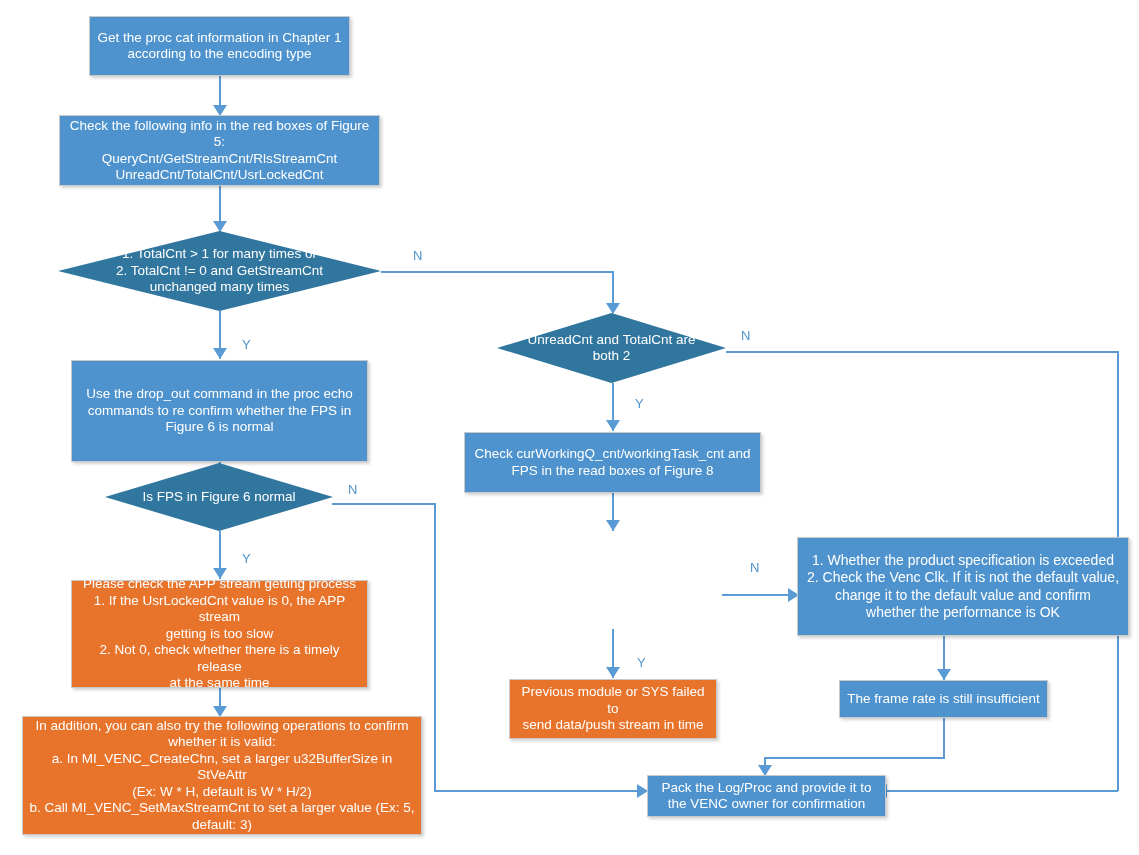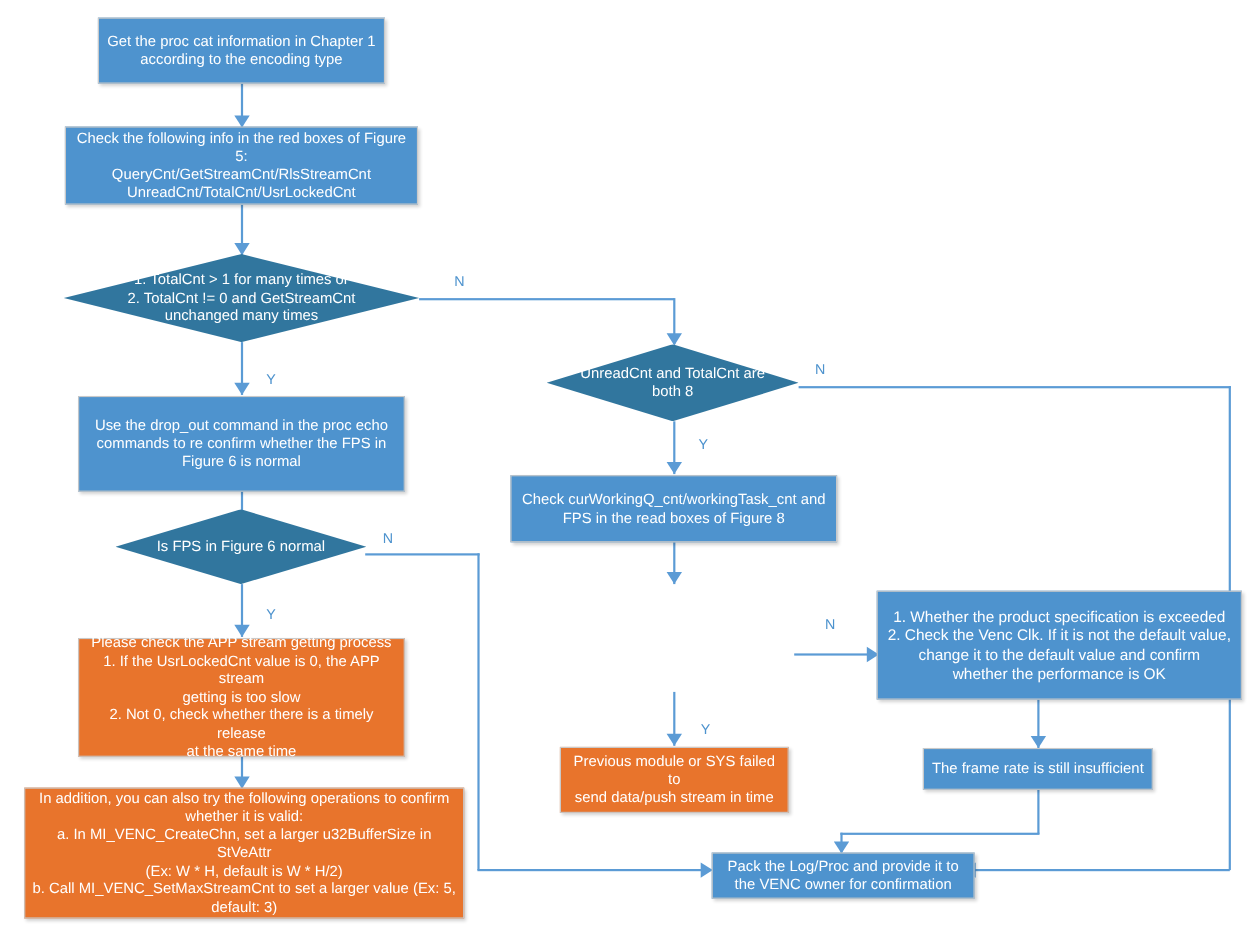--- a/index.html
+++ b/index.html
@@ -178,21 +178,21 @@
 UnreadCnt/TotalCnt/UsrLockedCnt</span>
   </div>
 
   <div class="node diamond" style="left:58px; top:231px; width:323px; height:80px; font-size:13.5px;align-items:center;">
     <div class="dshape"></div>
     <span class="txt">1. TotalCnt &gt; 1 for many times or
 2. TotalCnt != 0 and GetStreamCnt
 unchanged many times</span>
   </div>
 
-  <div class="node proc" style="left:71px; top:360px; width:297px; height:87px; font-size:13.5px;">
+  <div class="node proc" style="left:71px; top:360px; width:297px; height:102px; font-size:13.5px;">
     <span class="txt">Use the drop_out command in the proc echo
 commands to re confirm whether the FPS in
 Figure 6 is normal</span>
   </div>
 
   <div class="node diamond" style="left:105px; top:463px; width:228px; height:68px; font-size:13.5px;">
     <div class="dshape"></div>
     <span class="txt">Is FPS in Figure 6 normal</span>
   </div>
 
@@ -209,21 +209,21 @@
 whether it is valid:
 a. In MI_VENC_CreateChn, set a larger u32BufferSize in StVeAttr
 (Ex: W * H, default is W * H/2)
 b. Call MI_VENC_SetMaxStreamCnt to set a larger value (Ex: 5,
 default: 3)</span>
   </div>
 
   <div class="node diamond" style="left:497px; top:313px; width:229px; height:70px; font-size:13.5px;">
     <div class="dshape"></div>
     <span class="txt">UnreadCnt and TotalCnt are
-both 8</span>
+both 2</span>
   </div>
 
   <div class="node proc" style="left:464px; top:432px; width:297px; height:61px; font-size:13.5px;">
     <span class="txt">Check curWorkingQ_cnt/workingTask_cnt and
 FPS in the read boxes of Figure 8</span>
   </div>
 
 
   <div class="node proc-orange" style="left:509px; top:679px; width:208px; height:60px; font-size:13.5px;">
     <span class="txt">Previous module or SYS failed to

